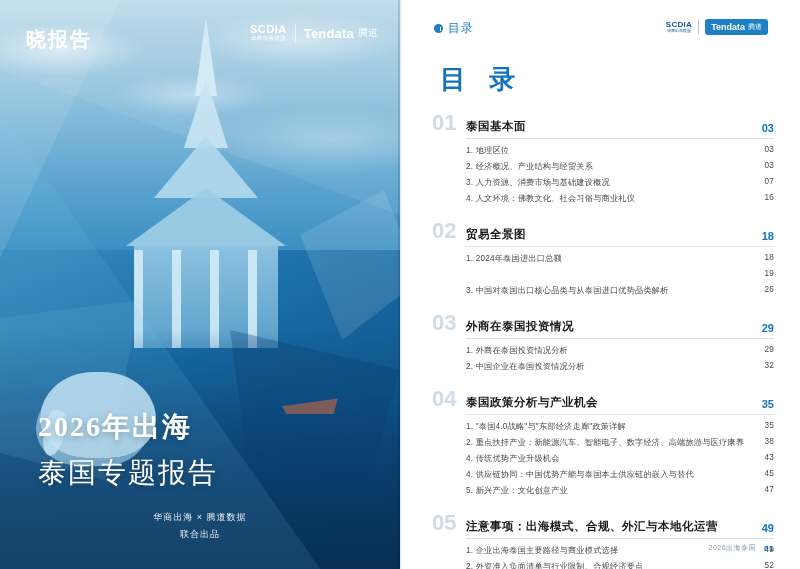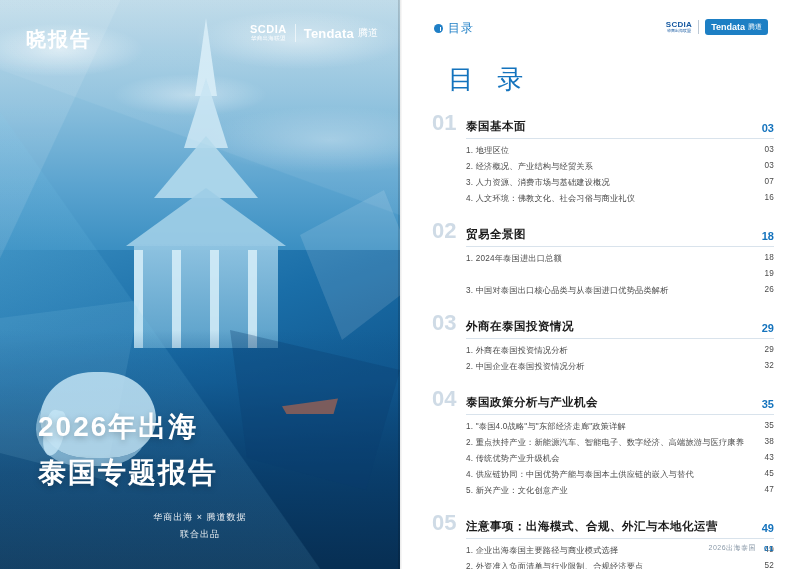--- a/index.html
+++ b/index.html
@@ -118,22 +118,22 @@
   .brand-sep { width: 1px; height: 18px; background: rgba(255,255,255,.6); }
   .brand-tendata {
     display: flex; align-items: center; gap: 4px; color: #fff;
   }
   .brand-tendata .t1 { font-size: 13px; font-weight: bold; letter-spacing: .2px; }
   .brand-tendata .t2 { font-size: 10px; }
 
   .cover-title {
     position: absolute; left: 38px; top: 408px; color: #fff;
   }
-  .cover-title .l1 { font-size: 28px; font-weight: bold; letter-spacing: 2px; text-shadow: 0 2px 6px rgba(0,0,0,.25); }
-  .cover-title .l2 { font-size: 28px; font-weight: bold; letter-spacing: 2px; margin-top: 8px; text-shadow: 0 2px 6px rgba(0,0,0,.25); }
+  .cover-title .l1 { font-size: 28px; font-weight: bold; letter-spacing: 2px; text-shadow: 0 2px 6px rgba(0,0,0,.25); font-family: Liberation Serif, serif; }
+  .cover-title .l2 { font-size: 28px; font-weight: normal; letter-spacing: 2px; margin-top: 8px; text-shadow: 0 2px 6px rgba(0,0,0,.25); }
   .cover-foot {
     position: absolute; left: 0; right: 0; bottom: 26px; text-align: center;
     color: rgba(255,255,255,.92); font-size: 9px; line-height: 1.9; letter-spacing: 1px;
   }
 
   
   .toc {
     position: relative;
     width: 400px; height: 569px;
     background: #ffffff;
@@ -164,21 +164,21 @@
   .brand-sep2 { width: 1px; height: 14px; background: #bcc8d4; }
   .brand-tendata2 {
     display: flex; align-items: center; gap: 3px;
     background: #1d7fc4; border-radius: 3px; padding: 3px 6px; color: #fff;
   }
   .brand-tendata2 .t1 { font-size: 9px; font-weight: bold; }
   .brand-tendata2 .t2 { font-size: 7px; }
 
   .toc-heading {
     position: absolute; left: 40px; top: 62px;
-    font-size: 26px; font-weight: normal; color: #1473bd; letter-spacing: 8px; margin-left: 8px;
+    font-size: 26px; font-weight: bold; color: #1473bd; letter-spacing: 8px;
   }
 
   .toc-list {
     position: absolute; left: 32px; top: 110px; width: 342px;
   }
   .toc-section { margin-bottom: 9px; }
   .toc-sec-head {
     display: flex; align-items: baseline; position: relative; height: 26px;
   }
   .sec-num {

